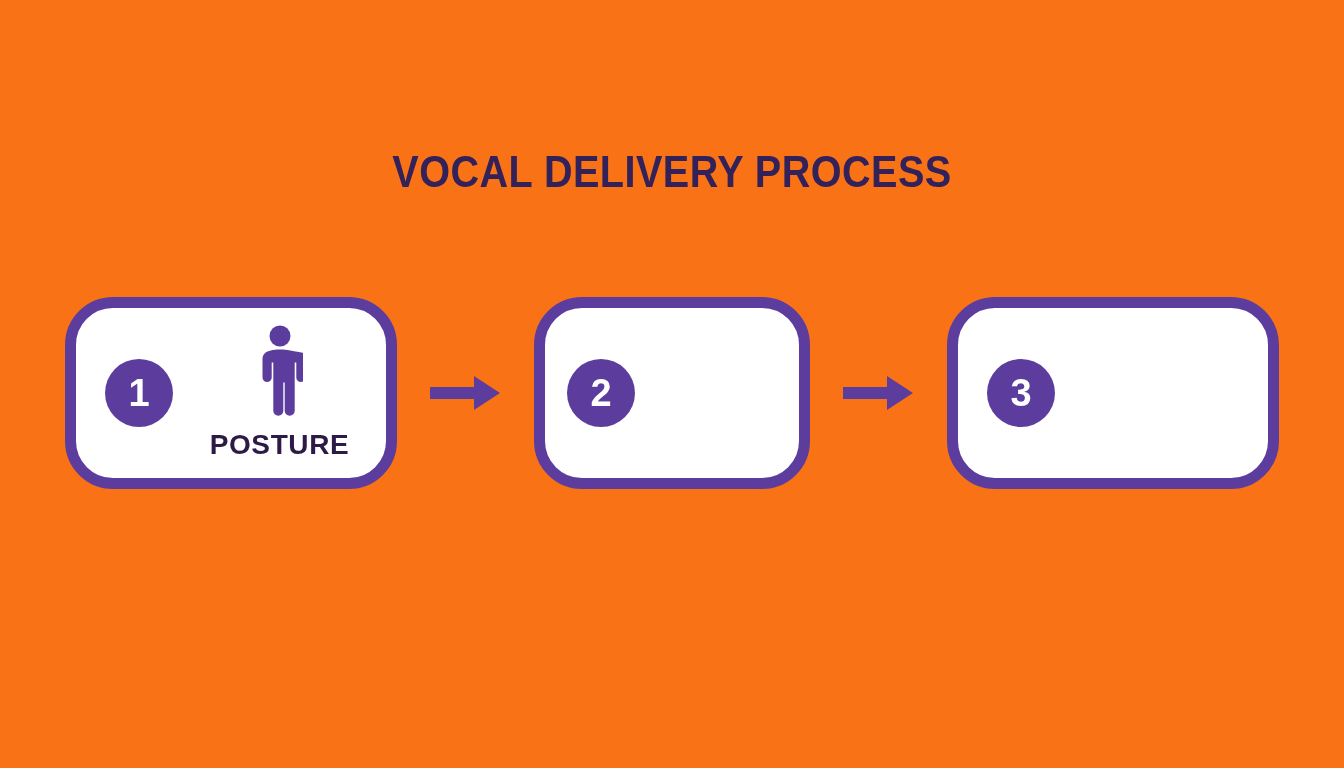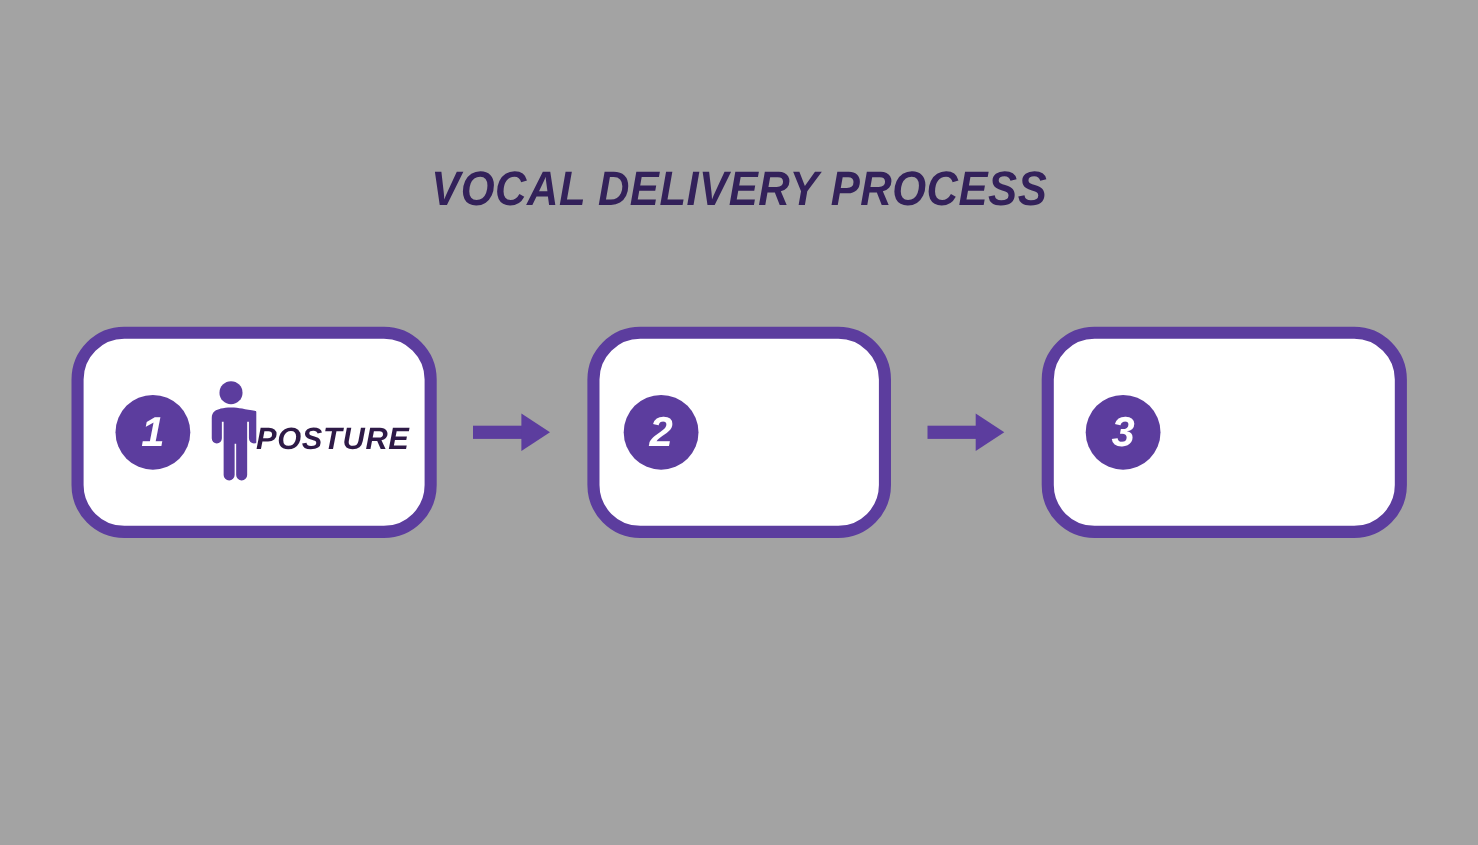--- a/index.html
+++ b/index.html
@@ -11,22 +11,21 @@
     height: 768px;
     background: #fdfdfd;
     font-family: "Liberation Sans", sans-serif;
     overflow: hidden;
     position: relative;
   }
 
   #infographic {
     position: absolute;
     inset: 0;
-    background: #a3a3a3;
-    font-style: italic;
+    background: #f97316;
   }
 
   
   #title {
     position: absolute;
     top: 146px;
     left: 0;
     width: 1344px;
     text-align: center;
     font-size: 44px;
@@ -82,21 +81,21 @@
     flex: 0 0 auto;
     margin-left: 29px;
     line-height: 1;
   }
   .card-2 .step-number-circle { margin-left: 22px; }
   .card-3 .step-number-circle { margin-left: 29px; }
 
   .step-body {
     flex: 1 1 auto;
     display: flex;
-    flex-direction: row;
+    flex-direction: column;
     align-items: center;
     justify-content: center;
     padding-bottom: 2px;
   }
 
   .step-icon {
     height: 92px;
     display: flex;
     align-items: flex-end;
     justify-content: center;

